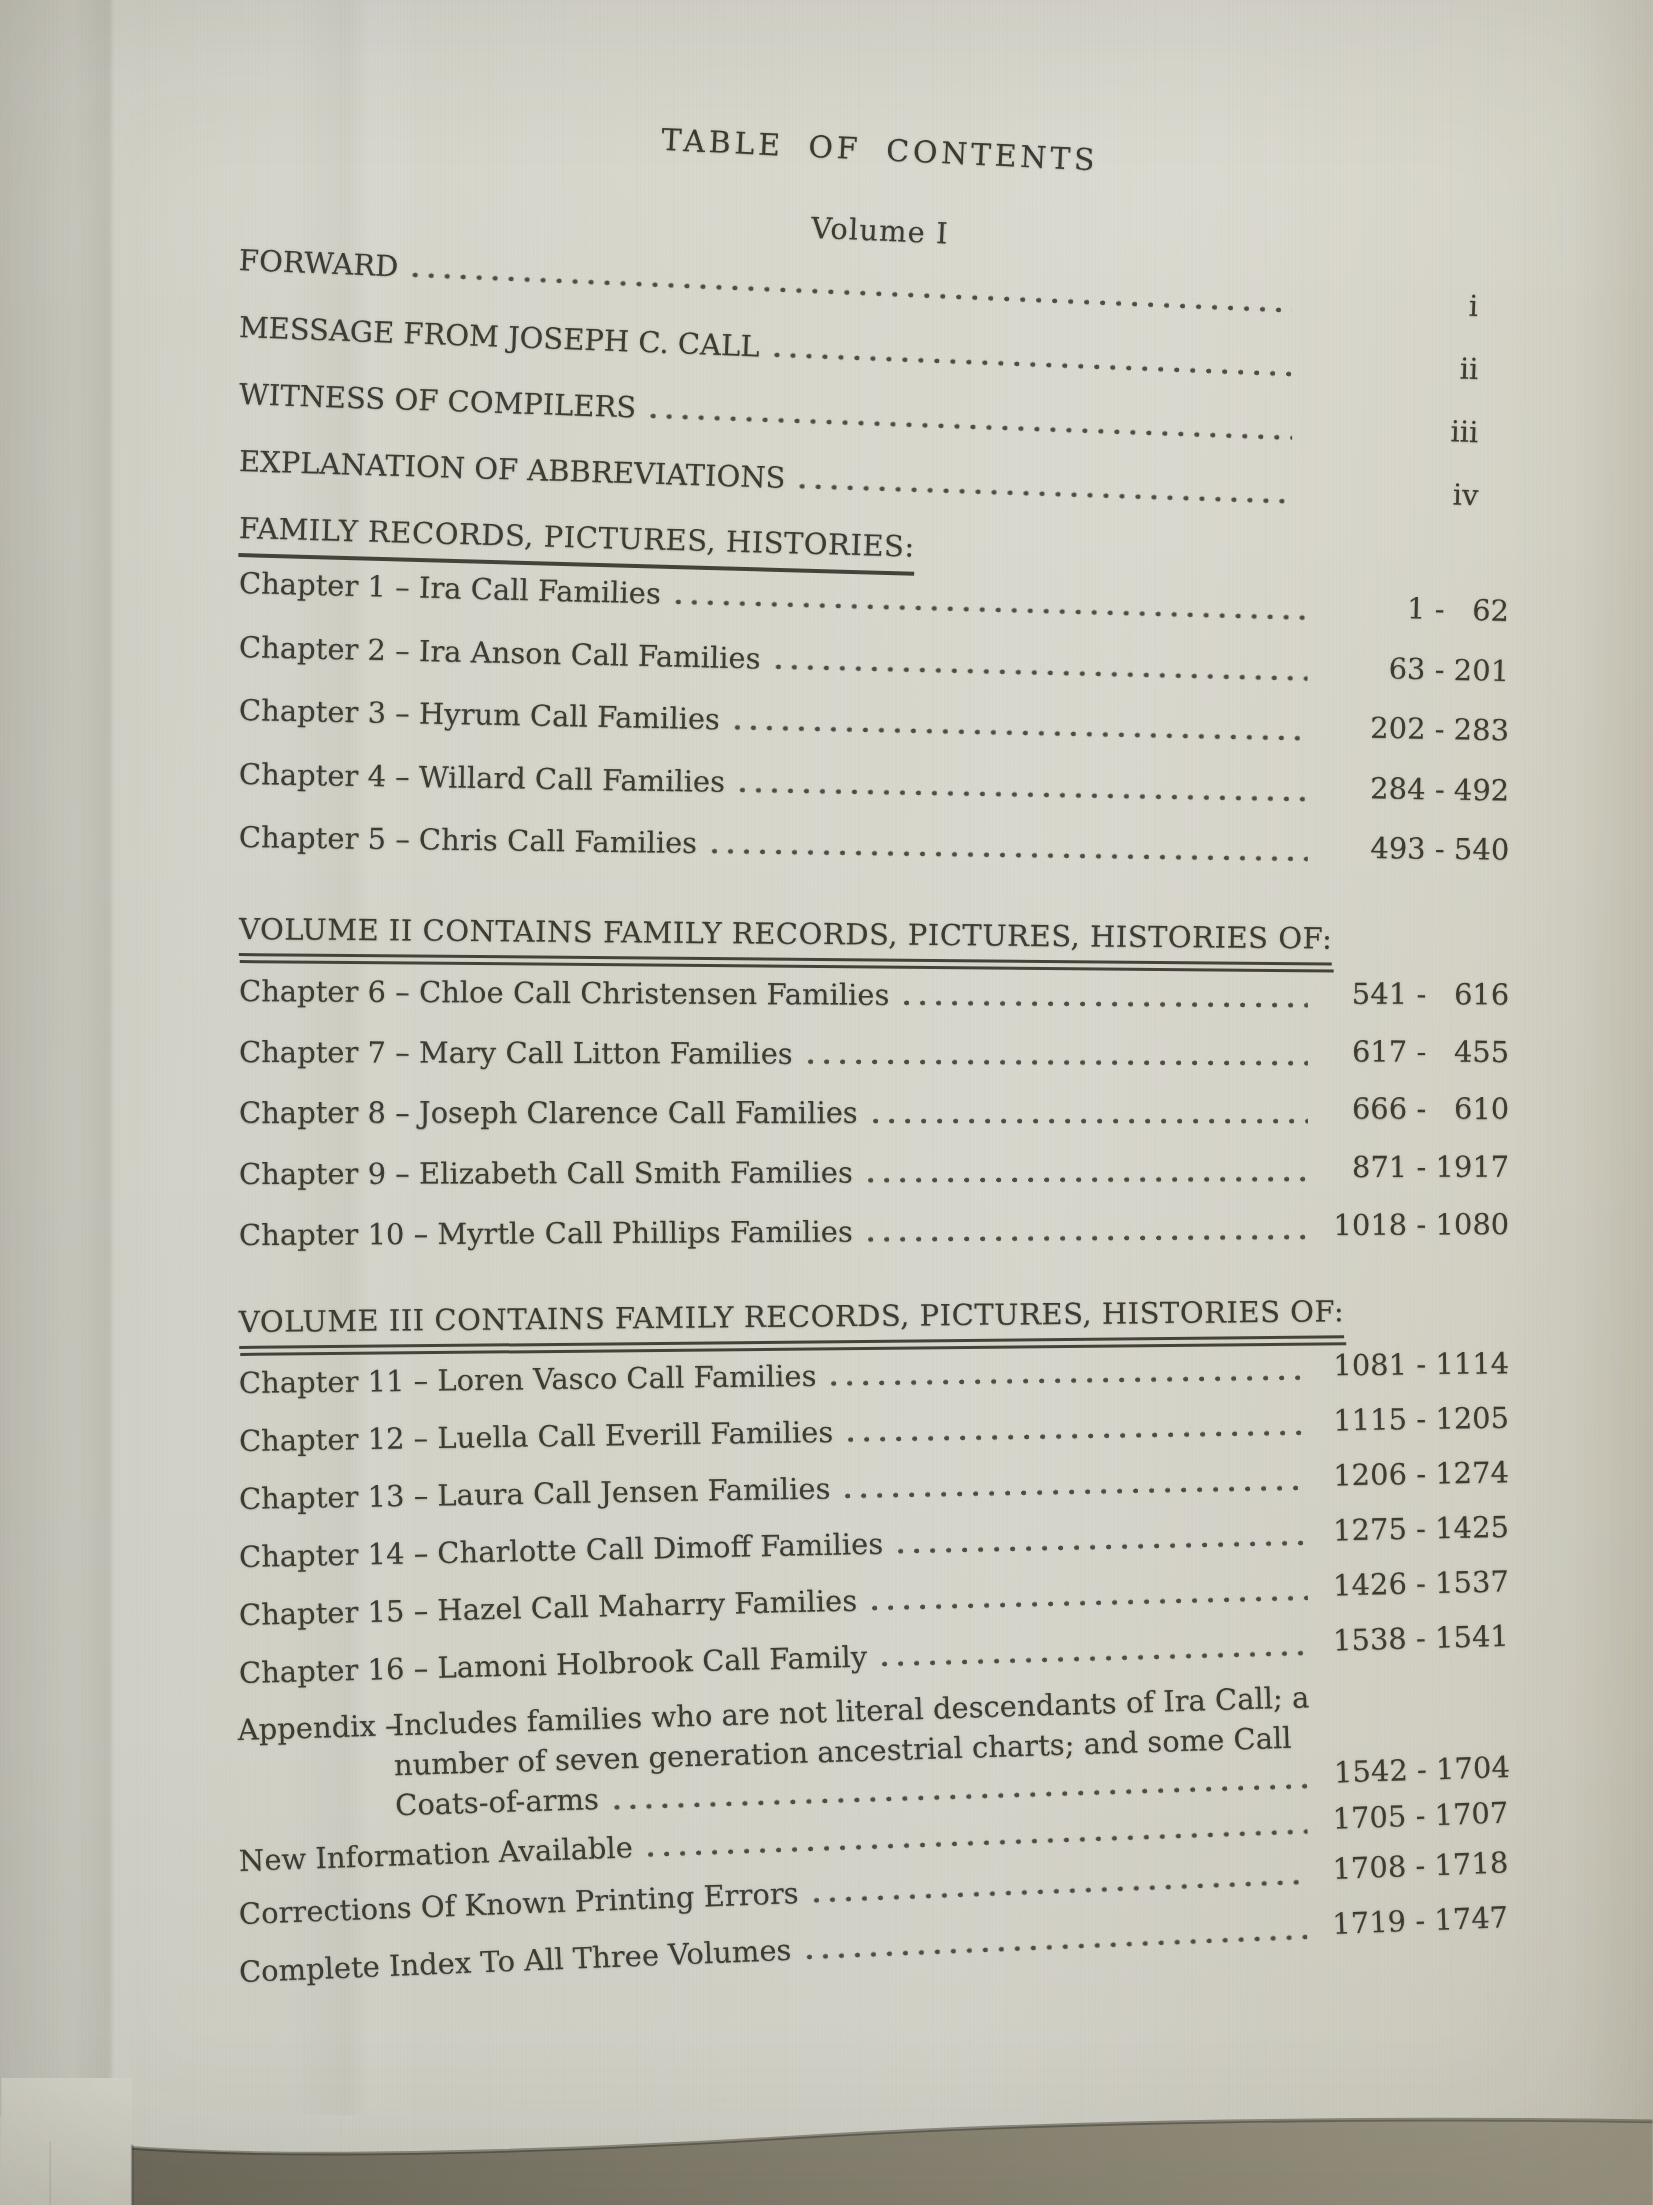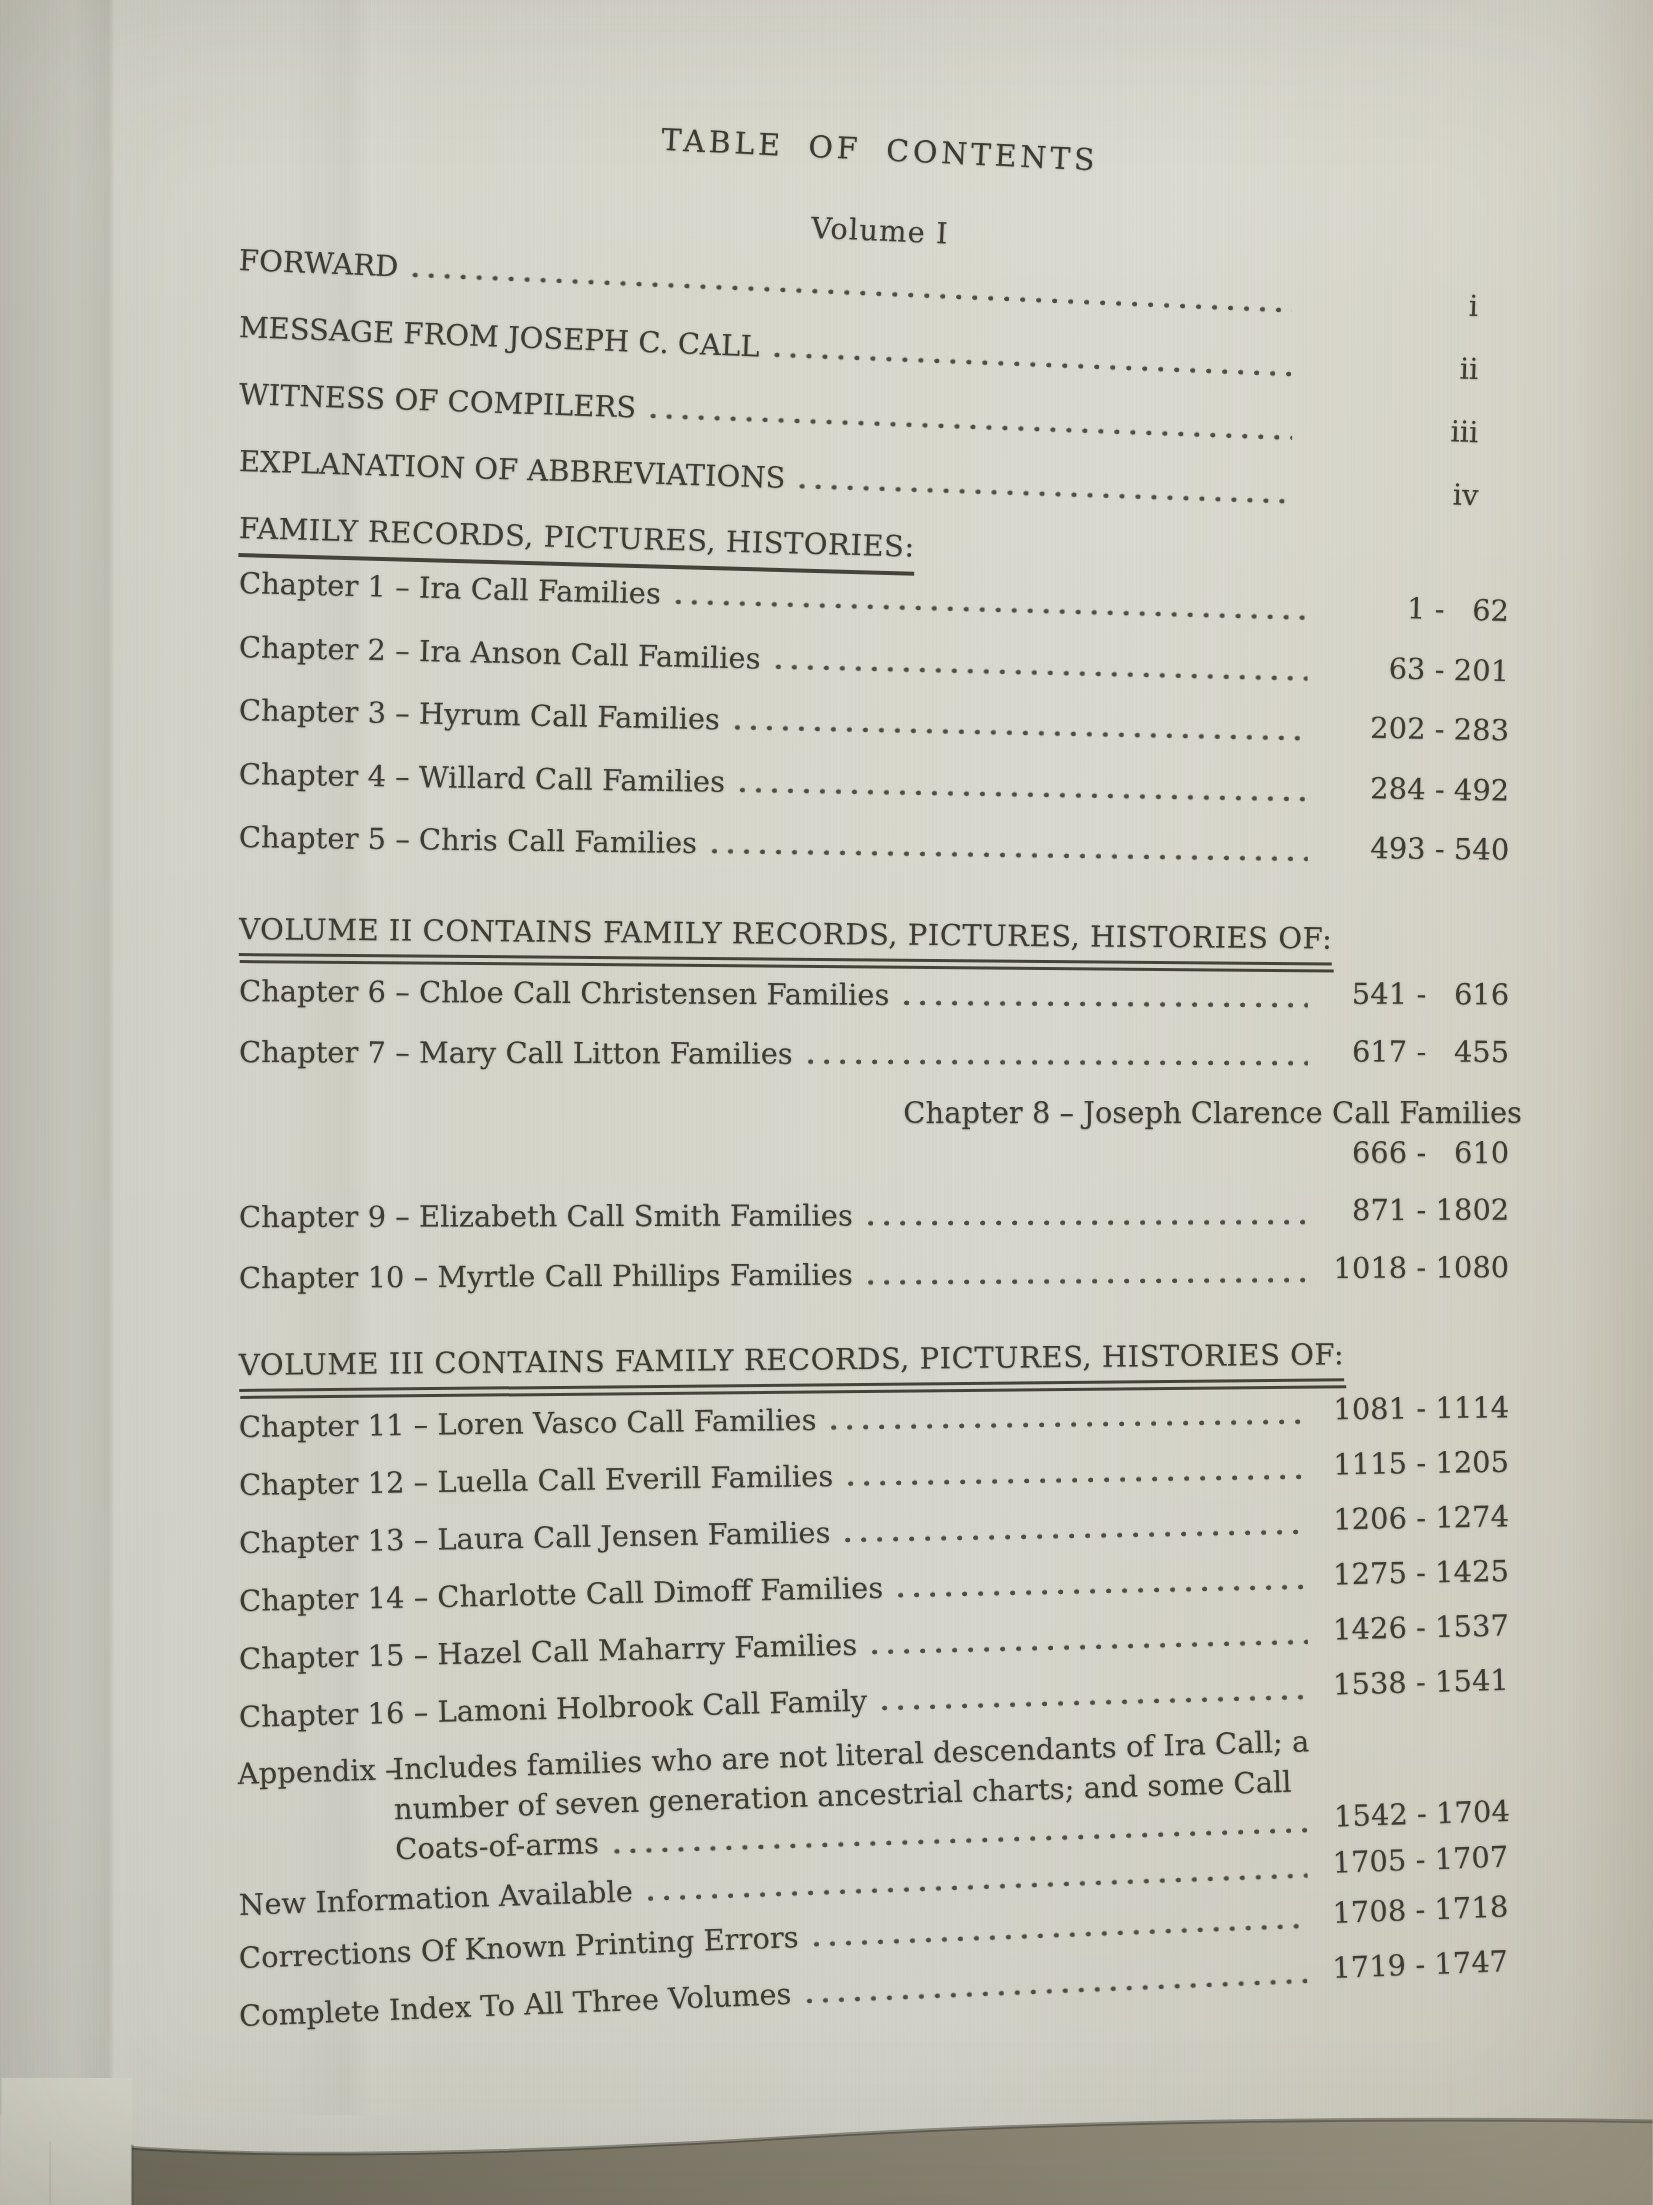--- a/index.html
+++ b/index.html
@@ -153,29 +153,29 @@
   <div class="row entry" style="margin-top: 16px; transform: rotate(0.342deg);">
     <span class="label">Chapter 6 – Chloe Call Christensen Families</span>
     <span class="leader"></span>
     <span class="pages">541 -   616</span>
   </div>
   <div class="row entry" style="margin-top: 24px; transform: rotate(0.178deg);">
     <span class="label">Chapter 7 – Mary Call Litton Families</span>
     <span class="leader"></span>
     <span class="pages">617 -   455</span>
   </div>
-  <div class="row entry" style="margin-top: 24px; transform: rotate(0.014deg); flex-direction: column;">
+  <div class="row entry" style="margin-top: 24px; transform: rotate(0.014deg);">
     <span class="label">Chapter 8 – Joseph Clarence Call Families</span>
     <span class="leader"></span>
     <span class="pages">666 -   610</span>
   </div>
   <div class="row entry" style="margin-top: 24px; transform: rotate(-0.15deg);">
     <span class="label">Chapter 9 – Elizabeth Call Smith Families</span>
     <span class="leader"></span>
-    <span class="pages">871 - 1802</span>
+    <span class="pages">871 - 1917</span>
   </div>
   <div class="row entry" style="margin-top: 24px; transform: rotate(-0.314deg);">
     <span class="label">Chapter 10 – Myrtle Call Phillips Families</span>
     <span class="leader"></span>
     <span class="pages">1018 - 1080</span>
   </div>
 
   <div class="row header-row" style="margin-top: 48px; transform: rotate(-0.556deg);">
     <span class="heading u-double">VOLUME III CONTAINS FAMILY RECORDS, PICTURES, HISTORIES OF:</span>
   </div>

